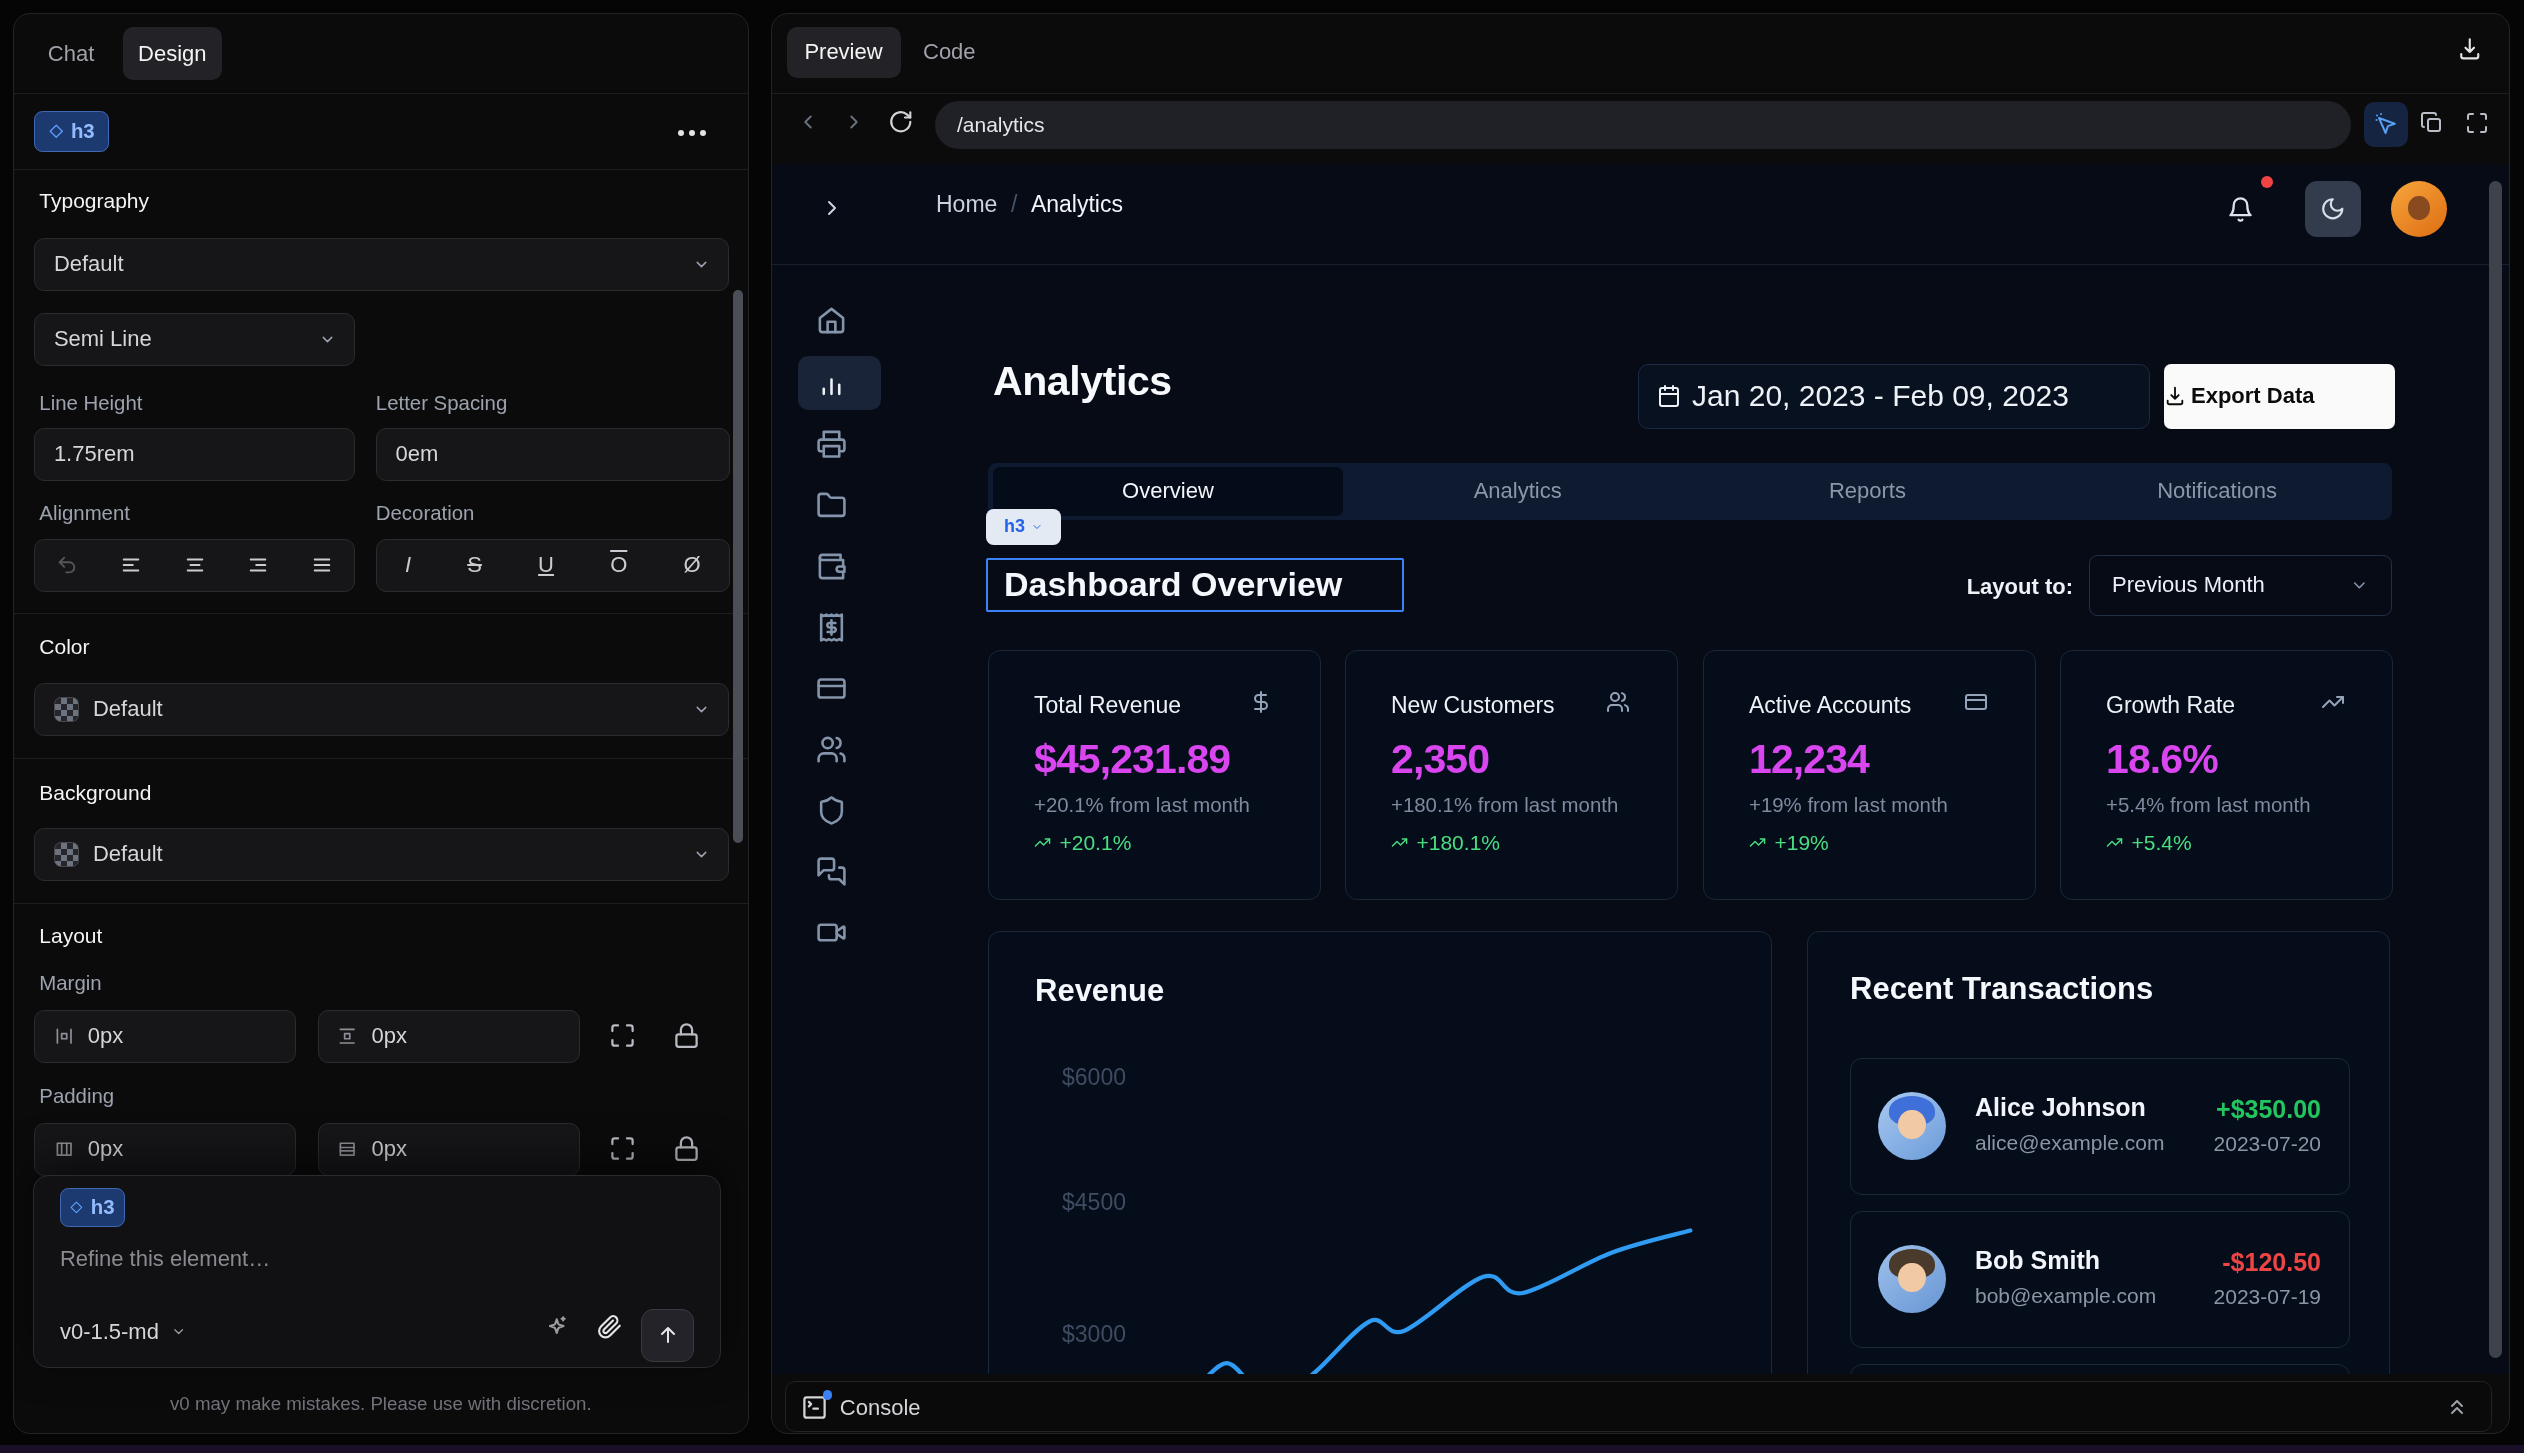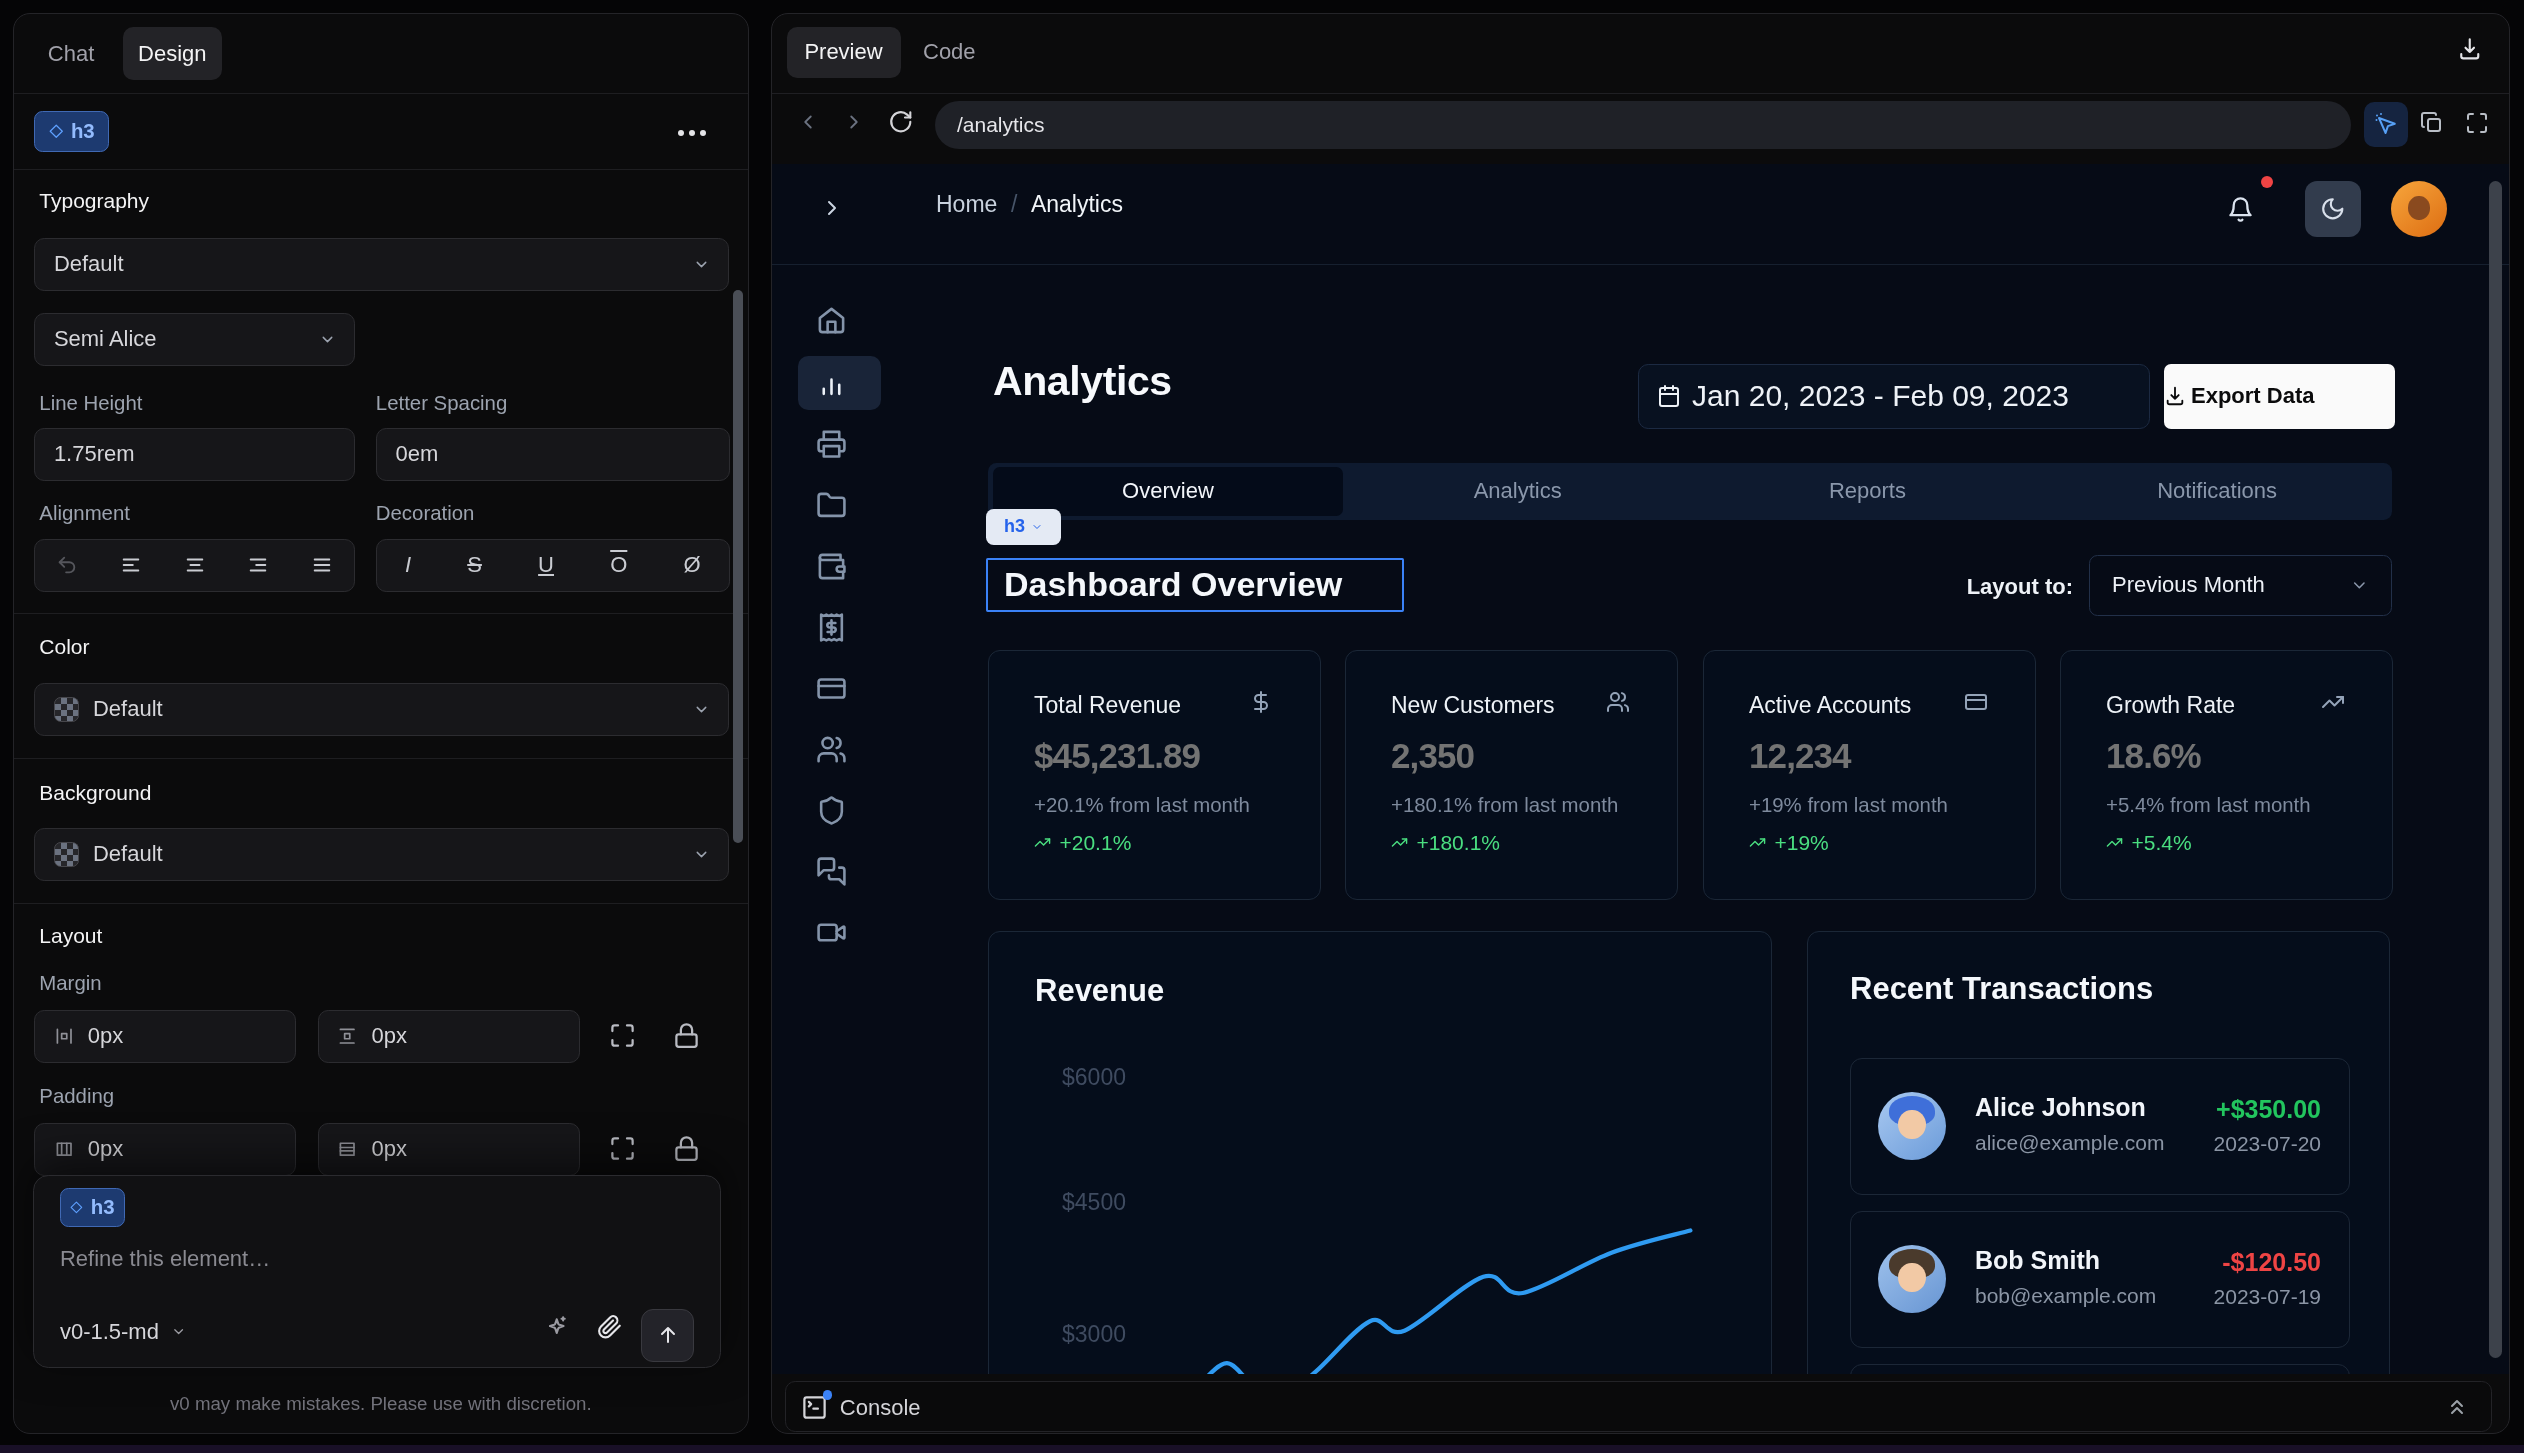--- a/index.html
+++ b/index.html
@@ -69,21 +69,21 @@
   .tabbar .tab.active { background:#040b19; border-radius:6.8px; margin:4.3px 0 4.3px 5.1px; color:#f2f5fa; }
   .sel-chip { position:absolute; left:214px; top:345px; width:75px; height:36px; background:#e4eaf4; border-radius:7.7px; color:#2563eb; font-size:18px; font-weight:700; display:flex; align-items:center; justify-content:center; gap:6px; }
   .sel-heading { position:absolute; left:214px; top:394px; width:418px; height:54px; border:2.1px solid #3b82f6; border-radius:1.7px; color:#f4f7fb; font-size:34px; font-weight:600; line-height:49px; padding-left:16px; }
   .cmp-label { position:absolute; left:1003px; top:410px; width:298px; text-align:right; font-size:22px; font-weight:600; color:#eef2f7; }
   .cmp-select { position:absolute; left:1317px; top:391px; width:303px; height:61px; border:1.3px solid #223049; border-radius:8.5px; color:#edf1f7; font-size:22px; display:flex; align-items:center; padding:0 22px; cursor:pointer; }
   .cmp-select .chev { margin-left:auto; color:#8a97ab; }
 
   .stat-card { position:absolute; top:486px; width:333px; height:250px; background:#050d1b; border:1.3px solid #1b2737; border-radius:12px; }
   .s-title { position:absolute; left:45px; top:41px; font-size:23px; font-weight:500; color:#eef2f7; }
   .s-icon { position:absolute; right:47px; top:39px; color:#94a3b8; }
-  .s-value { position:absolute; left:45px; top:85px; font-size:35px; font-weight:700; color:#737373; letter-spacing:-0.9px; }
+  .s-value { position:absolute; left:45px; top:85px; font-size:41px; font-weight:700; color:#d946ef; letter-spacing:-0.9px; }
   .s-sub { position:absolute; left:45px; top:143px; font-size:20.4px; color:#7e8a9d; }
   .s-delta { position:absolute; left:45px; top:180px; font-size:21px; color:#4ade80; display:flex; align-items:center; gap:8.5px; }
 
   .chart-card { position:absolute; left:216px; top:767px; width:784px; height:527px; background:#050d1b; border:1.3px solid #1b2737; border-radius:12px; overflow:hidden; }
   .chart-title { position:absolute; left:46px; top:41px; font-size:31px; font-weight:700; color:#f5f8fc; }
   .ytick { position:absolute; left:60px; width:77px; text-align:right; font-size:23px; color:#3f4b60; }
   .chart-svg { position:absolute; left:0; top:0; }
 
   .tx-card { position:absolute; left:1035px; top:767px; width:583px; height:527px; background:#050d1b; border:1.3px solid #1b2737; border-radius:12px; overflow:hidden; }
   .tx-title { position:absolute; left:42px; top:39px; font-size:31px; font-weight:700; color:#f5f8fc; }
@@ -126,21 +126,21 @@
     <div class="lp-sep" style="top:155px"></div>
 
     <div class="lp-label" style="top:175px">Typography</div>
     <div class="fld" style="left:20.4px; width:695px; top:224px">
       <span>Default</span>
       <svg class="ic chev" width="17" height="17" viewBox="0 0 24 24">
           <path d="m6 9 6 6 6-6"></path>
         </svg>
     </div>
     <div class="fld" style="left:20.4px; width:321px; top:299px">
-      <span>Semi Alice</span>
+      <span>Semi Line</span>
       <svg class="ic chev" width="17" height="17" viewBox="0 0 24 24">
           <path d="m6 9 6 6 6-6"></path>
         </svg>
     </div>
     <div class="lp-sub" style="left:25.5px; top:378px">Line Height</div>
     <div class="lp-sub" style="left:362px; top:378px">Letter Spacing</div>
     <div class="fld" style="left:20.4px; width:321px; top:414px">
       <span>1.75rem</span>
     </div>
     <div class="fld" style="left:362px; width:354px; top:414px">

